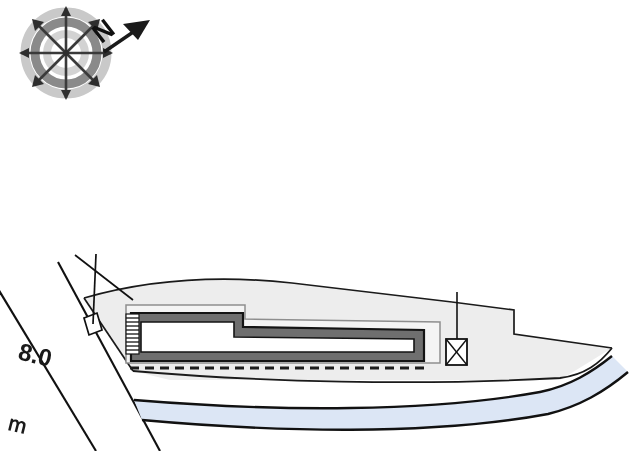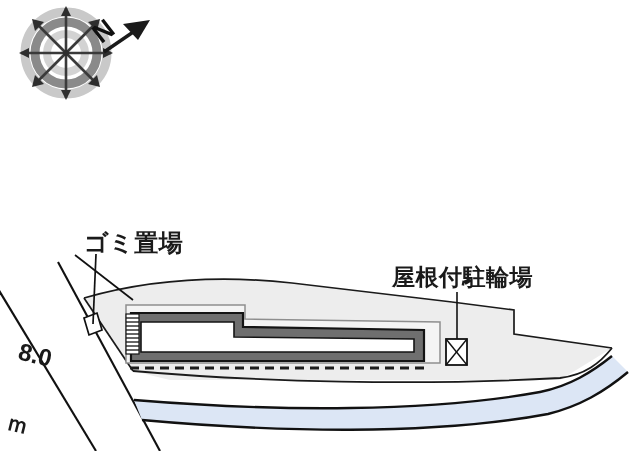--- a/index.html
+++ b/index.html
@@ -236,23 +236,21 @@
       </g>
 
       <g>
         <line x1="104" y1="52" x2="142" y2="26" stroke="#1a1a1a" stroke-width="3.4"></line>
         <polygon points="150,20 123,24 138,40" fill="#1a1a1a"></polygon>
       </g>
 
     </g>
   </svg>
 
-  <div class="lbl" id="label-gomi">ゴミ置場</div>
-
-  <div class="lbl" id="label-bike">屋根付駐輪場</div>
+
 
 
   <div class="lbl" id="label-road">
     <span class="rd-num">8.0</span>
     <span class="rd-unit">ｍ</span>
     
   </div>
 
   <div class="lbl" id="label-north">N</div>
 

